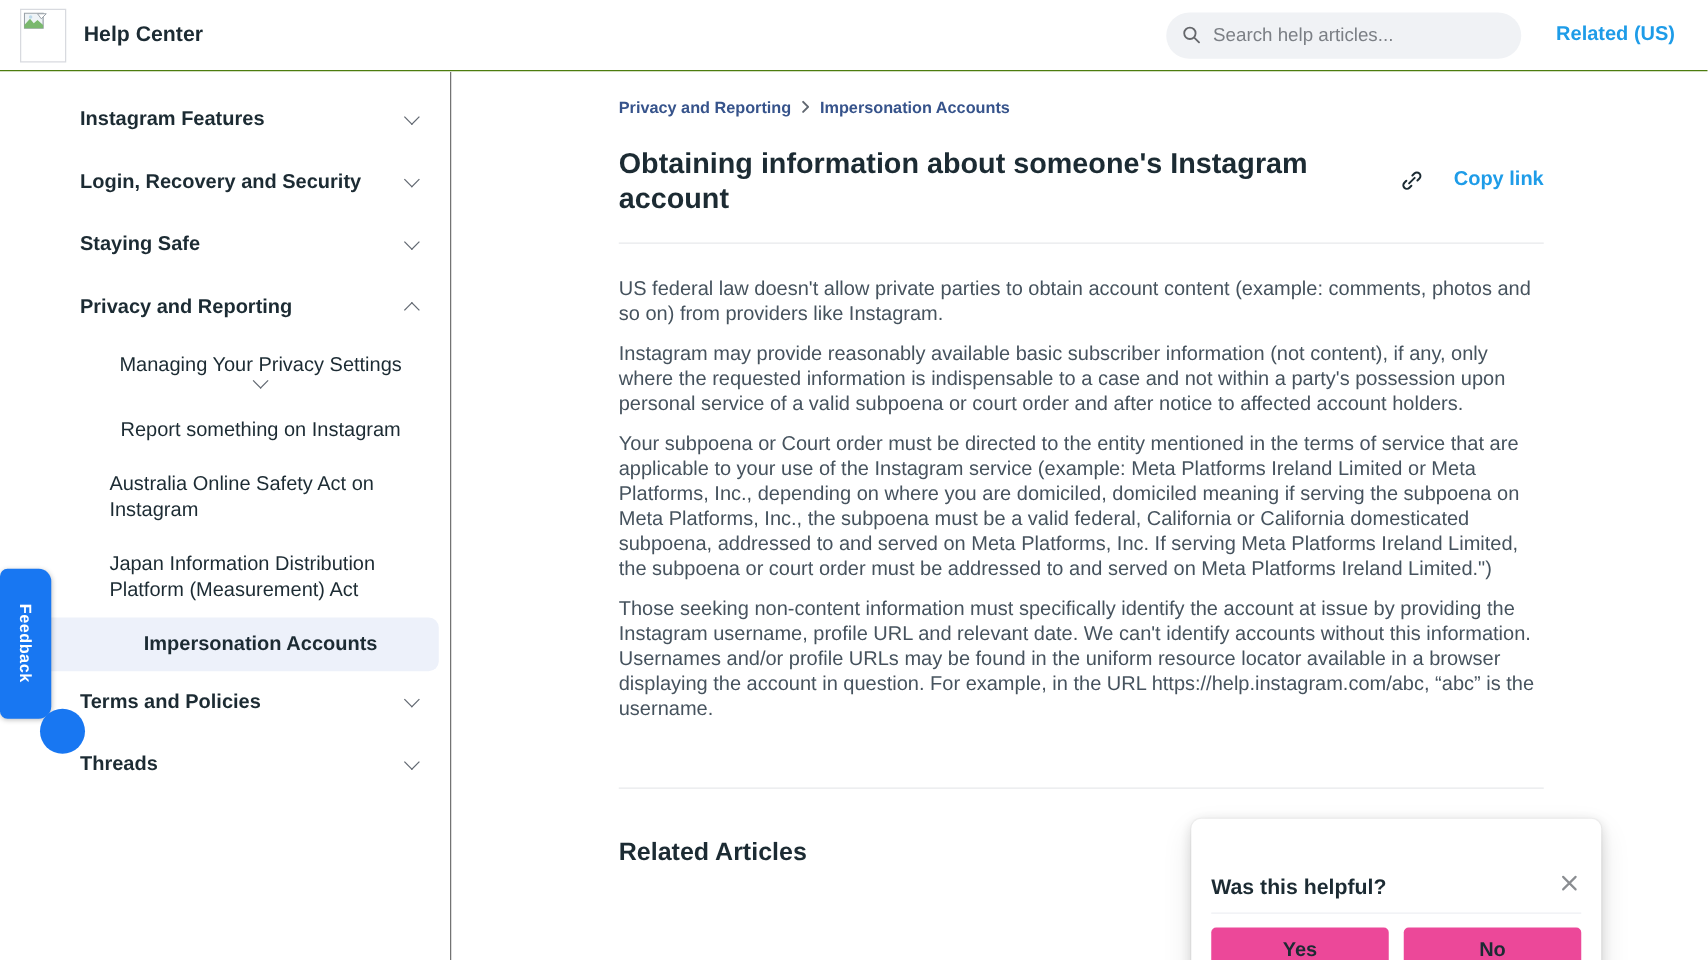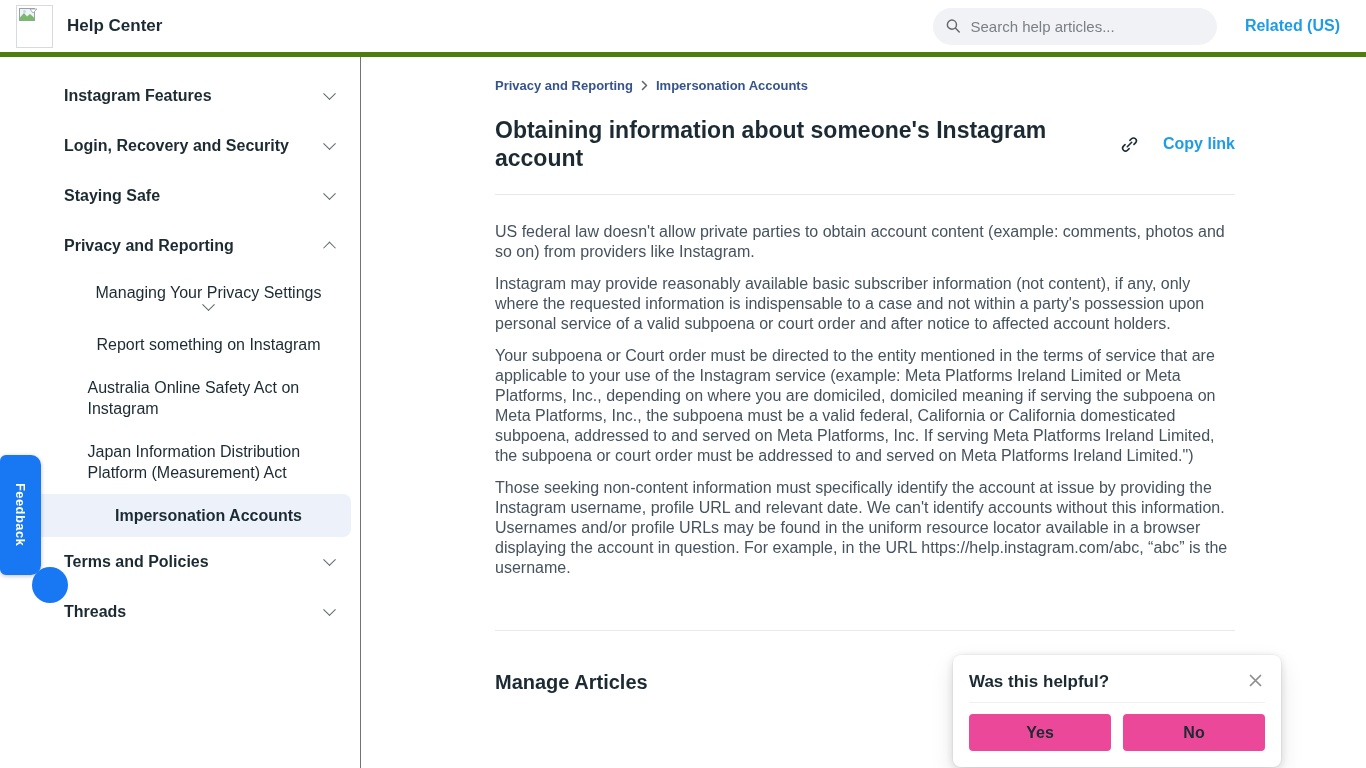--- a/index.html
+++ b/index.html
@@ -6,21 +6,21 @@
   html,body { margin:0; padding:0; }
   body {
     width:1366px; height:768px; overflow:hidden; position:relative;
     background:#fff; color:#1c2b33;
     font-family:"Liberation Sans","DejaVu Sans",sans-serif;
   }
 
   
   .header {
     position:fixed; top:0; left:0; right:0; height:57px; z-index:10;
-    background:#fff; border-bottom:5px solid #4d7c0f;
+    background:#fff; border-bottom:1px solid #4d7c0f;
     display:flex; align-items:center; padding:0 24px 0 16px;
   }
   .logo-box {
     width:37px; height:43px; border:1px solid #d8dadf; background:#fff;
     padding:2px; display:flex; align-items:flex-start;
   }
   .header-title { font-size:17px; font-weight:700; margin-left:14px; }
   .search-pill {
     margin-left:auto; width:284px; height:37px; background:#f0f2f5;
     border-radius:19px; display:flex; align-items:center; padding:0 13px; gap:8px;
@@ -94,21 +94,21 @@
   .paragraphs p { margin:0 0 12px 0; font-size:16px; line-height:20px; color:#46535e; }
 
   .related-heading { margin-top:40px; font-size:20px; font-weight:700; color:#1c2b33; }
 
   
   .helpful-card {
     position:fixed; left:953px; top:655px; width:328px; z-index:30;
     background:#fff; border-radius:8px; padding:14px 16px 16px;
     box-shadow:0 0 0 1px rgba(0,0,0,.03), 0 2px 10px rgba(0,0,0,.14), 0 10px 24px rgba(0,0,0,.10);
   }
-  .helpful-head { display:flex; align-items:center; justify-content:space-between; }
+  .helpful-head { display:flex; align-items:flex-start; justify-content:space-between;margin-top:28px; }
   .helpful-title { font-size:17px; font-weight:700; color:#1c2b33; padding-top:3px; }
   .close-btn { background:none; border:none; padding:2px; cursor:pointer; line-height:0; }
   .helpful-divider { height:1px; background:#eef0f3; margin-top:10px; }
   .helpful-buttons { display:flex; gap:12px; margin-top:11px; }
   .hbtn {
     flex:1; height:37px; border:none; border-radius:4px; background:#ec4899;
     font-size:16px; font-weight:600; color:#1c2b33; cursor:pointer;
     font-family:"Liberation Sans","DejaVu Sans",sans-serif;
   }
 </style>
@@ -220,21 +220,21 @@
 
       <div class="paragraphs">
         <p>US federal law doesn't allow private parties to obtain account content (example: comments, photos and so on) from providers like Instagram.</p>
         <p>Instagram may provide reasonably available basic subscriber information (not content), if any, only where the requested information is indispensable to a case and not within a party's possession upon personal service of a valid subpoena or court order and after notice to affected account holders.</p>
         <p>Your subpoena or Court order must be directed to the entity mentioned in the terms of service that are applicable to your use of the Instagram service (example: Meta Platforms Ireland Limited or Meta Platforms, Inc., depending on where you are domiciled, domiciled meaning if serving the subpoena on Meta Platforms, Inc., the subpoena must be a valid federal, California or California domesticated subpoena, addressed to and served on Meta Platforms, Inc. If serving Meta Platforms Ireland Limited, the subpoena or court order must be addressed to and served on Meta Platforms Ireland Limited.")</p>
         <p>Those seeking non-content information must specifically identify the account at issue by providing the Instagram username, profile URL and relevant date. We can't identify accounts without this information. Usernames and/or profile URLs may be found in the uniform resource locator available in a browser displaying the account in question. For example, in the URL https://help.instagram.com/abc, “abc” is the username.</p>
       </div>
 
       <div class="divider div-bottom"></div>
 
-      <h2 class="related-heading">Manage Articles</h2>
+      <h2 class="related-heading">Related Articles</h2>
 
     </div>
   </div>
 </div>
 
 <div class="helpful-card">
   <div class="helpful-head">
     <div class="helpful-title">Was this helpful?</div>
     <button class="close-btn">
       <svg width="15" height="15" viewBox="0 0 15 15">

